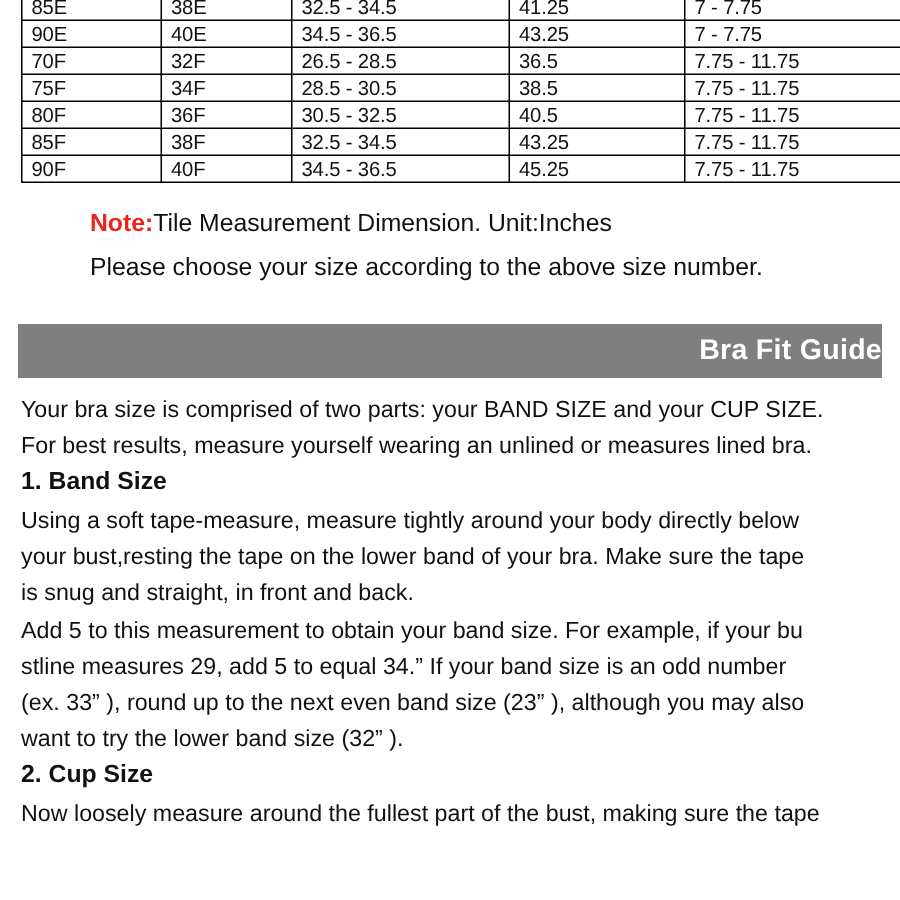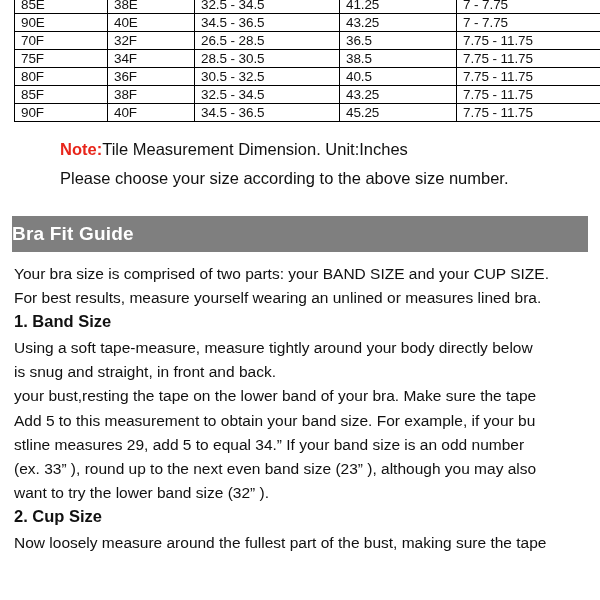--- a/index.html
+++ b/index.html
@@ -71,21 +71,21 @@
   
   .section-bar {
     position: absolute;
     left: 12px;
     top: 216px;
     width: 576px;
     height: 36px;
     background: #7f7f7f;
     display: flex;
     align-items: center;
-    justify-content: flex-start;
+    justify-content: flex-end;
   }
   .section-bar-title {
     color: #ffffff;
     font-size: 19px;
     font-weight: bold;
     letter-spacing: 0.2px;
   }
 
   
   .guide {
@@ -184,22 +184,22 @@
 </div>
 
 <div class="guide">
 
   <div class="intro-line">Your bra size is comprised of two parts: your BAND SIZE and your CUP SIZE.</div>
   <div class="intro-line">For best results, measure yourself wearing an unlined or measures lined bra.</div>
 
   <div class="step-heading">1. Band Size</div>
   <div class="step-body">
     <div class="body-line">Using a soft tape-measure, measure tightly around your body directly below</div>
+    <div class="body-line">your bust,resting the tape on the lower band of your bra. Make sure the tape</div>
     <div class="body-line">is snug and straight, in front and back.</div>
-    <div class="body-line">your bust,resting the tape on the lower band of your bra. Make sure the tape</div>
     <div class="para-gap"></div>
     <div class="body-line">Add 5 to this measurement to obtain your band size. For example, if your bu</div>
     <div class="body-line">stline measures 29, add 5 to equal 34.”   If your band size is an odd number</div>
     <div class="body-line">(ex. 33” ), round up to the next even band size (23” ), although you may also</div>
     <div class="body-line">want to try the lower band size (32” ).</div>
   </div>
 
   <div class="step-heading">2. Cup Size</div>
   <div class="step-body">
     <div class="body-line">Now loosely measure around the fullest part of the bust, making sure the tape</div>

